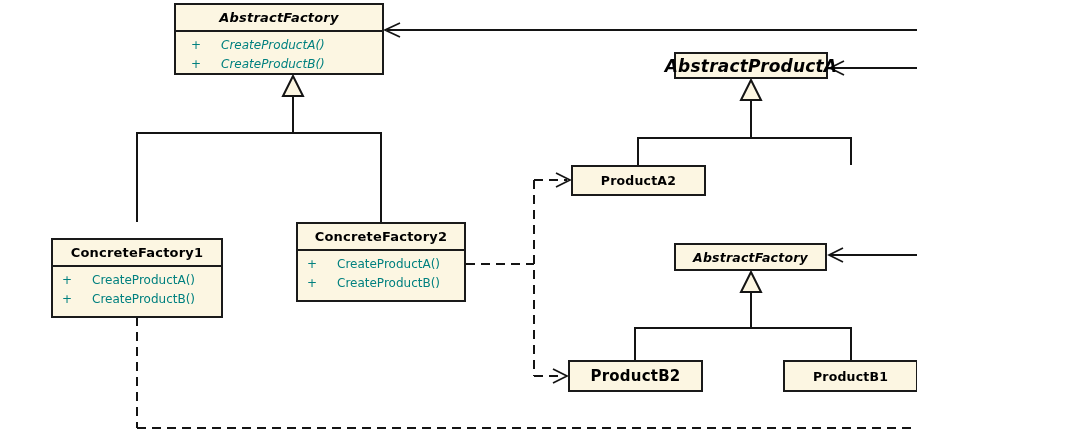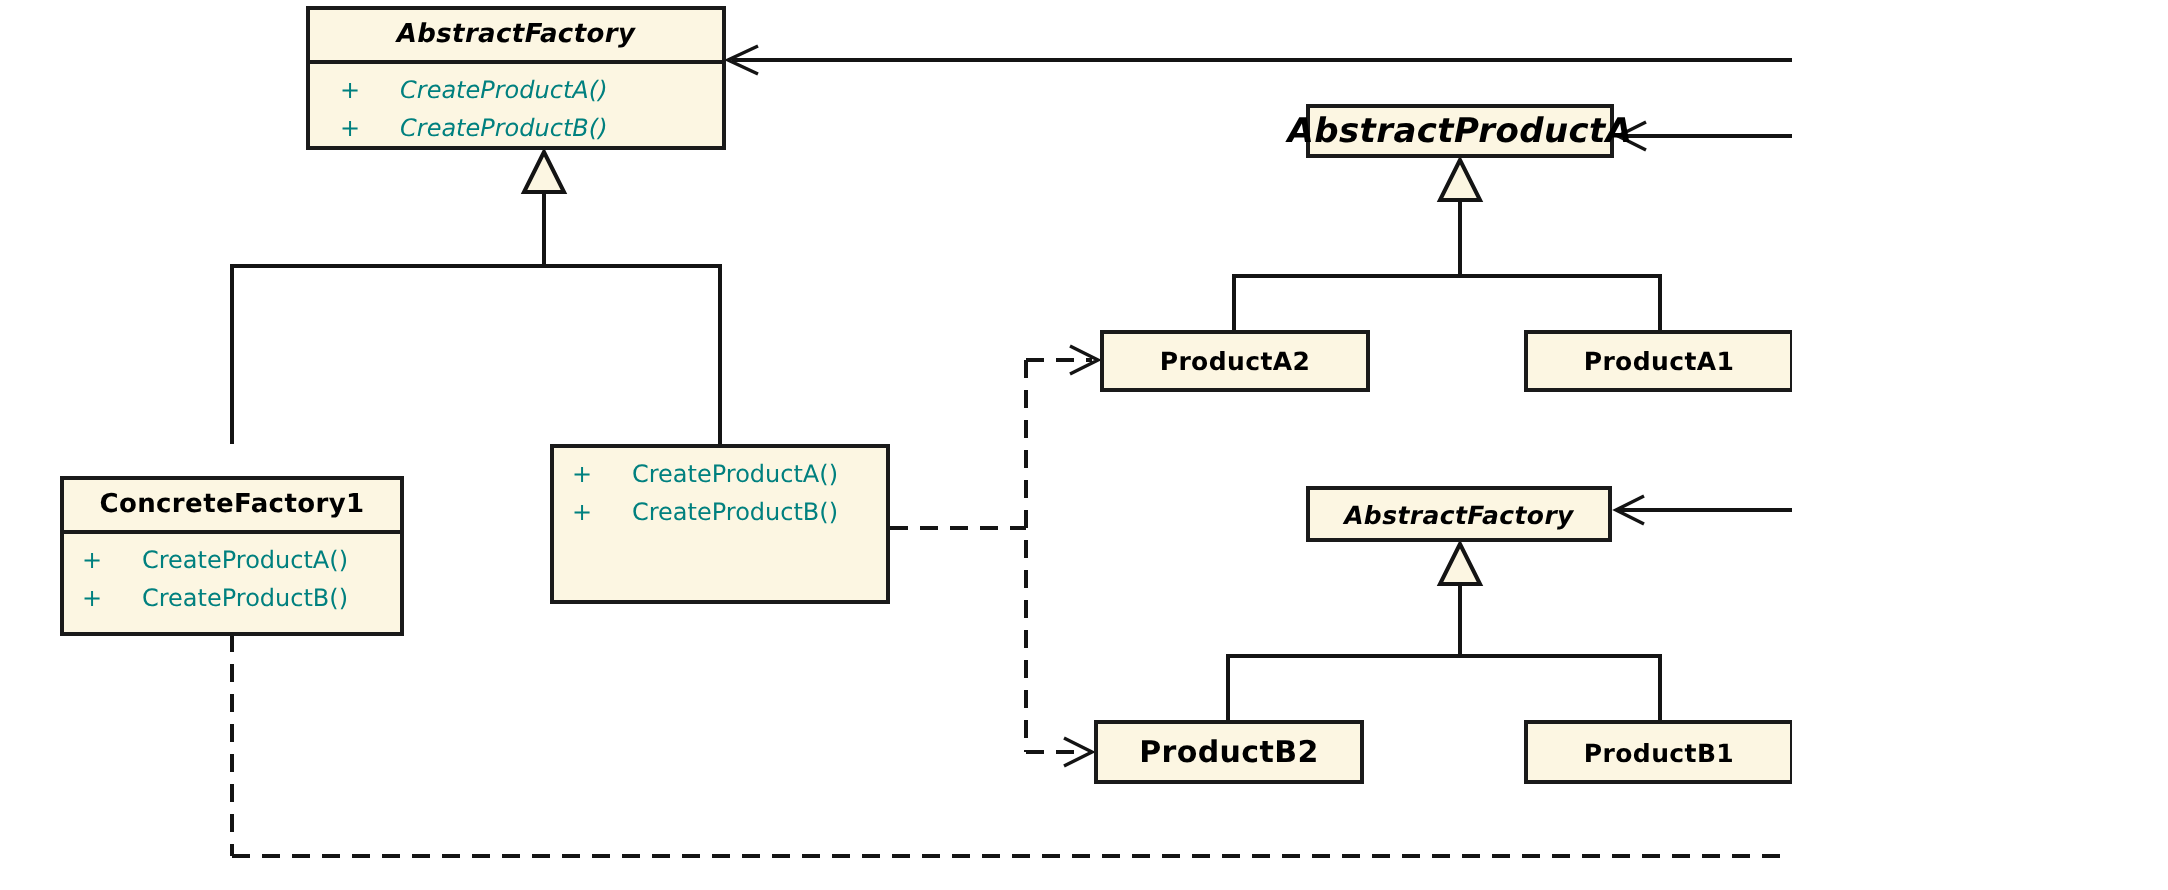--- a/index.html
+++ b/index.html
@@ -2,20 +2,21 @@
 <html style="--background: #ffffff; --box-fill: #fcf6e2; --box-border: #1a1a1a; --line-color: #141414; --title-color: #000000; --method-color: #00807f;"><head>
 <meta charset="utf-8">
 <style>
   html,body{margin:0;padding:0;background:#ffffff;}
   #canvas{
     position:relative;
     width:896px;height:445px;
     background:var(--background,#ffffff);
     font-family:"DejaVu Sans","Liberation Sans",sans-serif;
     overflow:hidden;
+    margin-left:21px;
   }
   svg.wires{position:absolute;left:0;top:0;z-index:0;}
   svg.wires line, svg.wires polyline, svg.wires polygon{
     stroke:var(--line-color,#141414);
     fill:none;
   }
   svg.wires .shaft{stroke-width:2;}
   svg.wires .dashed{stroke-width:2;stroke-dasharray:9 6;}
   svg.wires .openhead{stroke-width:1.7;}
   svg.wires .tri{fill:var(--box-fill,#fcf6e2);stroke-width:2;}
@@ -138,23 +139,20 @@
   </div>
 
   <div class="uml-class simple abstract" style="left:653px;top:52px;width:154px;height:27px">
     <div class="uml-head" style="font-size:17px">AbstractProductA</div>
   </div>
 
   <div class="uml-class simple" style="left:550px;top:165px;width:135px;height:31px">
     <div class="uml-head" style="font-size:12.5px">ProductA2</div>
   </div>
 
-  <div class="uml-class simple" style="left:762px;top:165px;width:135px;height:31px">
-    <div class="uml-head" style="font-size:12.5px">ProductA1</div>
-  </div>
 
   <div class="uml-class simple abstract" style="left:653px;top:243px;width:153px;height:28px">
     <div class="uml-head" style="font-size:12.5px">AbstractFactory</div>
   </div>
 
   <div class="uml-class simple" style="left:547px;top:360px;width:135px;height:32px">
     <div class="uml-head" style="font-size:15px">ProductB2</div>
   </div>
 
   <div class="uml-class simple" style="left:762px;top:360px;width:135px;height:32px">
@@ -169,20 +167,21 @@
         <span class="sig">CreateProductA()</span>
       </div>
       <div class="uml-method">
         <span class="vis">+</span>
         <span class="sig">CreateProductB()</span>
       </div>
     </div>
   </div>
 
   <div class="uml-class" style="left:275px;top:222px;width:170px;height:80px">
+    <div class="uml-head" style="height:27px">ConcreteFactory2</div>
     <div class="uml-methods" style="padding-left:9px">
       <div class="uml-method">
         <span class="vis">+</span>
         <span class="sig">CreateProductA()</span>
       </div>
       <div class="uml-method">
         <span class="vis">+</span>
         <span class="sig">CreateProductB()</span>
       </div>
     </div>

